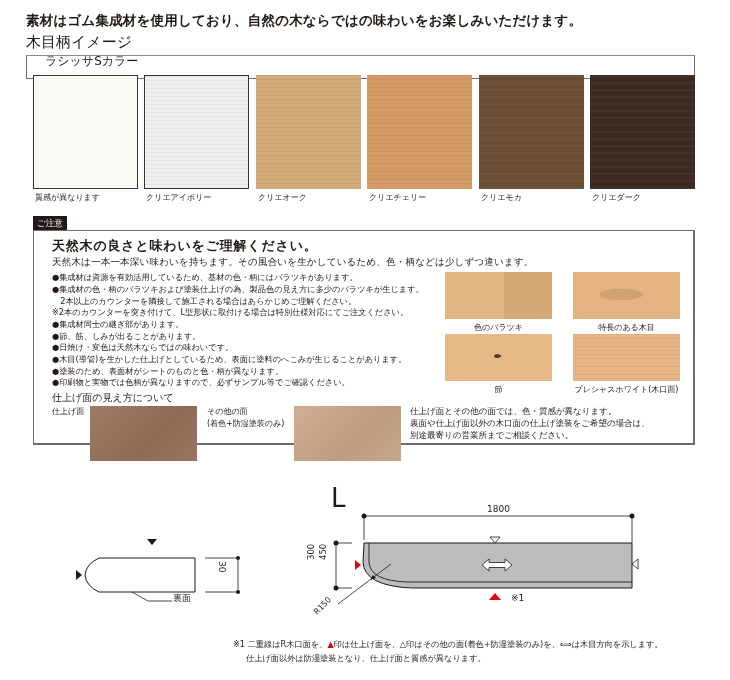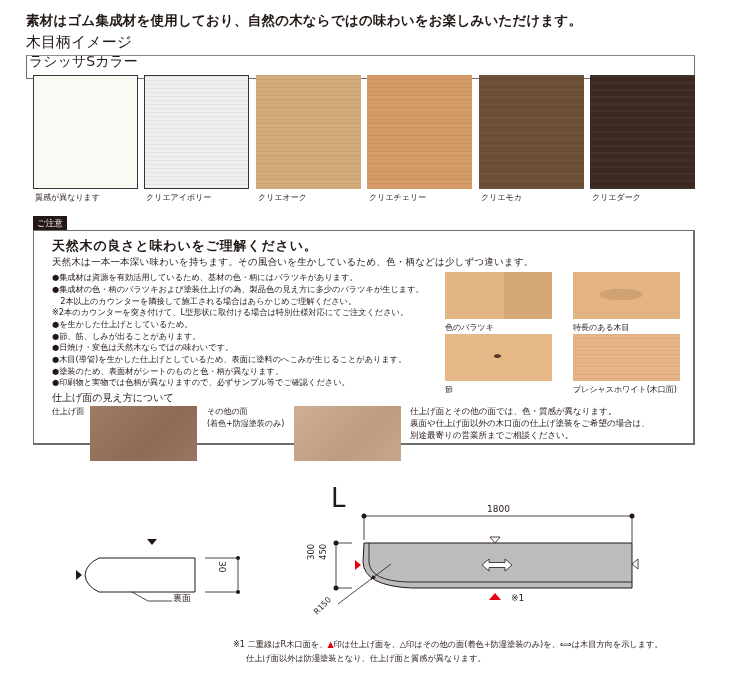--- a/index.html
+++ b/index.html
@@ -4,41 +4,41 @@
 <style>
   * { box-sizing: border-box; margin: 0; padding: 0; }
   html, body { width: 730px; height: 680px; background: #ffffff; overflow: hidden; }
   body { position: relative; font-family: "DejaVu Sans", sans-serif; color: #231815; }
 
   .abs { position: absolute; }
 
   .headline { left: 26px; top: 12px; font-size: 13.5px; font-weight: bold; letter-spacing: 0.2px; white-space: nowrap; }
   .subhead { left: 26px; top: 33px; font-size: 15px; white-space: nowrap; }
 
-  .series-bar { left: 26px; top: 55px; width: 669px; height: 24px; border: 1.5px solid #6e6e6e; border-top-color: #8a8a8a; font-size: 14px; line-height: 11px; padding-left: 2px; background: #fff; }
+  .series-bar { left: 26px; top: 55px; width: 669px; height: 24px; border: 1.5px solid #6e6e6e; border-top-color: #8a8a8a; font-size: 12px; line-height: 11px; padding-left: 18px; background: #fff; }
 
   .swatch { position: absolute; top: 75px; width: 105px; height: 114px; }
   .swatch .chip { width: 105px; height: 114px; }
   .swatch .chip.framed { border: 1.5px solid #3a3332; }
   .swatch .label { position: absolute; top: 117px; left: 2px; font-size: 8px; white-space: nowrap; }
 
   .grain { background-image:
       repeating-linear-gradient(180deg, rgba(0,0,0,0.05) 0 1px, rgba(0,0,0,0) 1px 4px),
       repeating-linear-gradient(180deg, rgba(255,255,255,0.04) 0 2px, rgba(0,0,0,0) 2px 7px); }
 
   .notice-tag { left: 33px; top: 216px; background: #231815; color: #fff; font-size: 8.5px; padding: 1px 4px; height: 14px; line-height: 12px; }
   .notice-box { left: 33px; top: 230px; width: 662px; height: 215px; border: 1.5px solid #6e6e6e; border-right-width: 2px; border-bottom-width: 2px; background: #fff; }
 
   .nb-title { left: 52px; top: 237px; font-size: 13px; font-weight: bold; letter-spacing: 0.8px; white-space: nowrap; }
   .nb-lead { left: 52px; top: 256px; font-size: 9.5px; letter-spacing: 0.2px; white-space: nowrap; }
   .nb-item { position: absolute; left: 52px; font-size: 8.2px; white-space: nowrap; }
 
   .sample { position: absolute; }
   .sample .img { width: 107px; height: 47px; }
-  .sample .cap { font-size: 8px; margin-top: 3px; white-space: nowrap; }
+  .sample .cap { font-size: 8px; margin-top: 3px; white-space: nowrap; text-align: center; }
 
   .finish-title { left: 52px; top: 391px; font-size: 10px; white-space: nowrap; }
   .finish-label { font-size: 8px; white-space: nowrap; }
   .finish-img { position: absolute; height: 55px; }
 
   .finish-note { left: 410px; top: 405px; font-size: 8.5px; line-height: 12px; white-space: nowrap; }
   .finish-note .bold { font-weight: normal; }
 
   .diagram-label { font-size: 9px; }
   .footnote { left: 233px; top: 637px; font-size: 8.2px; line-height: 14px; white-space: nowrap; }
@@ -82,21 +82,21 @@
 <div class="abs notice-box"></div>
 <div class="abs notice-tag">ご注意</div>
 
 <div class="abs nb-title">天然木の良さと味わいをご理解ください。</div>
 <div class="abs nb-lead">天然木は一本一本深い味わいを持ちます。その風合いを生かしているため、色・柄などは少しずつ違います。</div>
 
 <div class="nb-item" style="top:272px">●集成材は資源を有効活用しているため、基材の色・柄にはバラツキがあります。</div>
 <div class="nb-item" style="top:284px">●集成材の色・柄のバラツキおよび塗装仕上げの為、製品色の見え方に多少のバラツキが生じます。</div>
 <div class="nb-item" style="top:296px">　2本以上のカウンターを隣接して施工される場合はあらかじめご理解ください。</div>
 <div class="nb-item" style="top:307px">※2本のカウンターを突き付けて、L型形状に取付ける場合は特別仕様対応にてご注文ください。</div>
-<div class="nb-item" style="top:319px">●を生かした仕上げとしているため。</div>
+<div class="nb-item" style="top:319px">●集成材同士の継ぎ部があります。</div>
 <div class="nb-item" style="top:331px">●節、筋、しみが出ることがあります。</div>
 <div class="nb-item" style="top:342px">●日焼け・変色は天然木ならではの味わいです。</div>
 <div class="nb-item" style="top:354px">●木目(導管)を生かした仕上げとしているため、表面に塗料のへこみが生じることがあります。</div>
 <div class="nb-item" style="top:366px">●塗装のため、表面材がシートのものと色・柄が異なります。</div>
 <div class="nb-item" style="top:377px">●印刷物と実物では色柄が異なりますので、必ずサンプル等でご確認ください。</div>
 
 <div class="sample" style="left:445px; top:272px">
   <div class="img" style="background:linear-gradient(90deg,#e3b584 0 55%,#d7a877 55% 100%);"></div>
   <div class="cap">色のバラツキ</div>
 </div>

